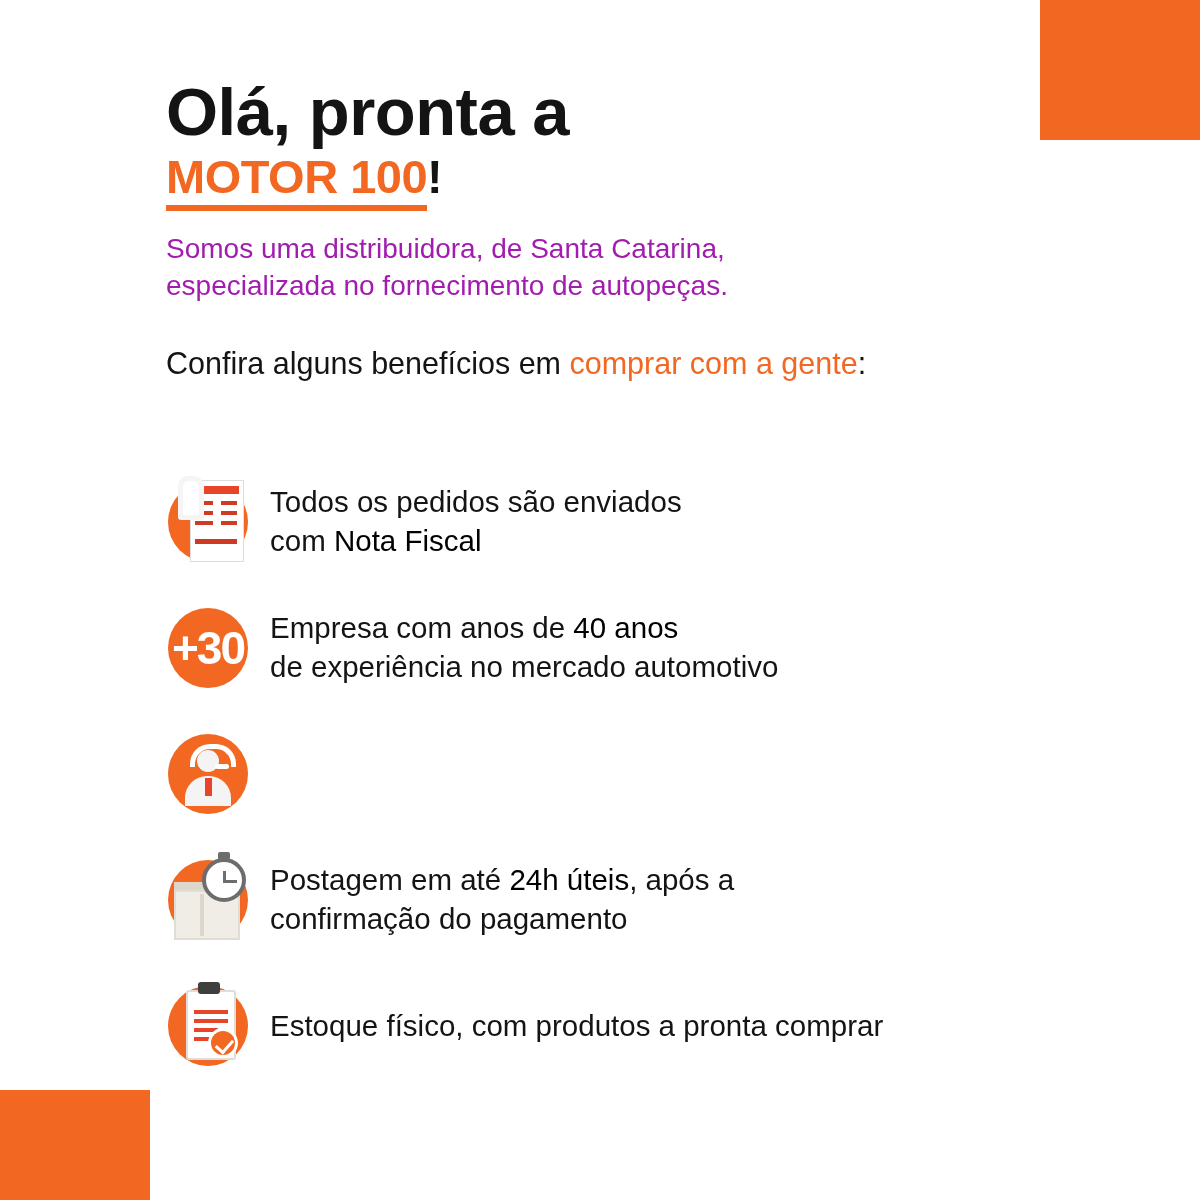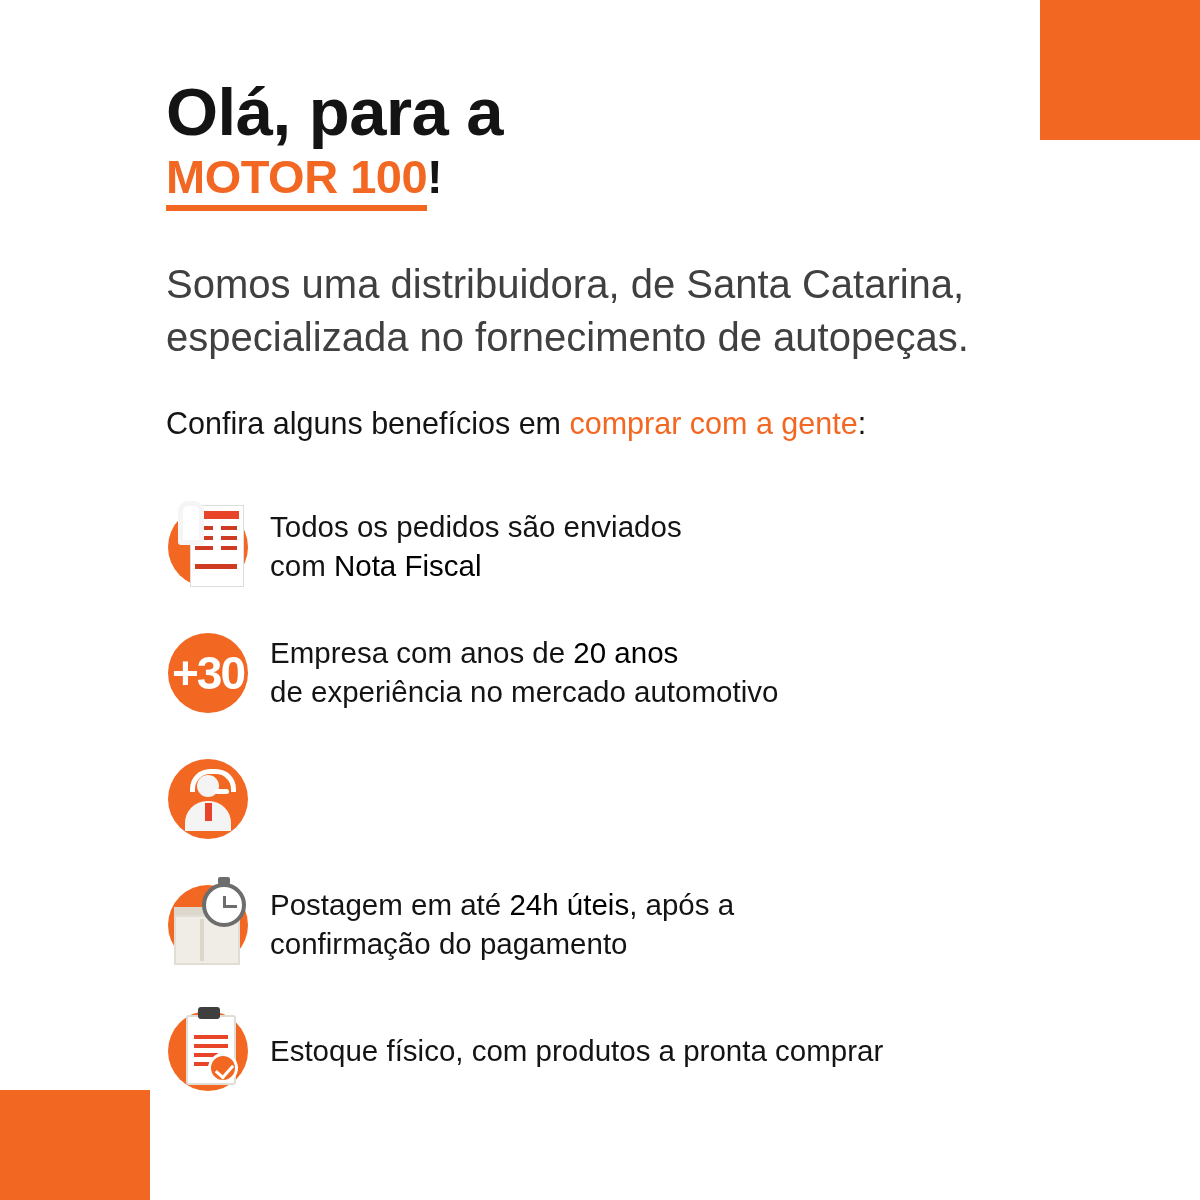--- a/index.html
+++ b/index.html
@@ -57,23 +57,23 @@
     margin: 6px 0 0 0;
     color: #141414;
   }
   .brand {
     color: #f26722;
     border-bottom: 6px solid #f26722;
     padding-bottom: 2px;
   }
 
   .intro {
-    margin-top: 56px;
-    font-size: 40px;
-    color: #404040;
+    margin-top: 28px;
+    font-size: 28px;
+    color: #a21caf;
     line-height: 1.33;
     max-width: 830px;
   }
 
   .benefits-lead {
     margin-top: 40px;
     font-size: 30.5px;
     color: #141414;
     line-height: 1.3;
   }
@@ -82,21 +82,21 @@
   }
   .hl-b {
     color: #000000;
     font-weight: normal;
   }
 
   
   .benefits {
     position: absolute;
     left: 160px;
-    top: 493px;
+    top: 468px;
     width: 960px;
   }
   .benefit {
     display: flex;
     align-items: center;
     min-height: 108px;
     margin-bottom: 18px;
   }
   .benefit-icon {
     width: 96px;
@@ -332,21 +332,21 @@
     transform: rotate(42deg);
   }
 </style>
 </head>
 <body>
 
 <div class="corner-block" id="corner-top-right"></div>
 <div class="corner-block" id="corner-bottom-left"></div>
 
 <div class="content">
-  <div class="headline">Olá, para a</div>
+  <div class="headline">Olá, pronta a</div>
   <div class="headline-2">
     <span class="brand">MOTOR 100</span><span>!</span>
   </div>
 
   <div class="intro">
     <div>Somos uma distribuidora, de Santa Catarina,</div>
     <div>especializada no fornecimento de autopeças.</div>
   </div>
 
   <div class="benefits-lead">
@@ -376,21 +376,21 @@
       <div><span>com </span><span class="hl-b">Nota Fiscal</span></div>
     </div>
   </div>
 
   <div class="benefit">
     <div class="benefit-icon">
       <div class="circ"></div>
       <div class="plus30">+30</div>
     </div>
     <div class="benefit-text">
-      <div><span>Empresa com anos de </span><span class="hl-b">20 anos</span></div>
+      <div><span>Empresa com anos de </span><span class="hl-b">40 anos</span></div>
       <div>de experiência no mercado automotivo</div>
     </div>
   </div>
 
   <div class="benefit">
     <div class="benefit-icon">
       <div class="circ"></div>
       <div class="person-body"></div>
       <div class="person-head"></div>
       <div class="person-tie"></div>

